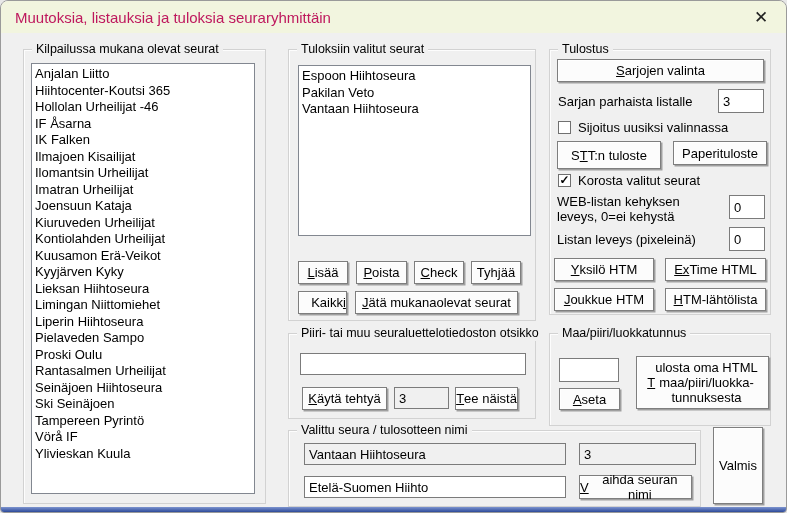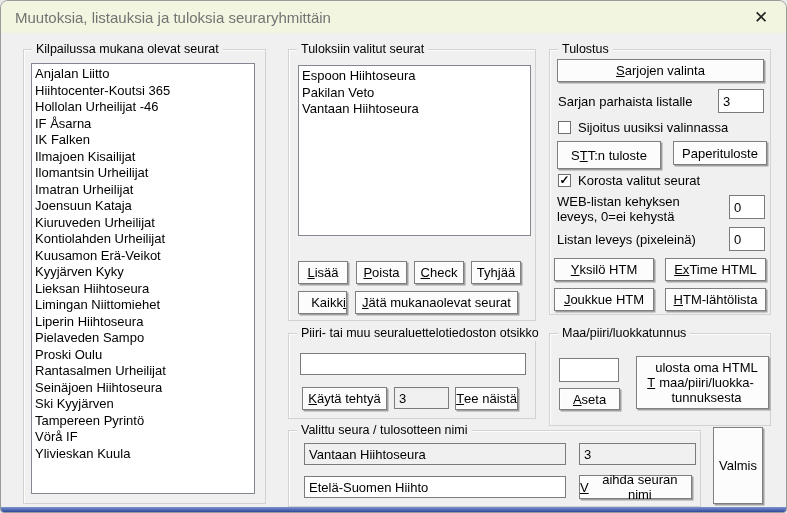--- a/index.html
+++ b/index.html
@@ -11,21 +11,21 @@
     background:#f0f0f0;
     border:1px solid #9a9a9a;
     border-radius:8px 8px 4px 4px;
     overflow:hidden;
   }
   .titlebar {
     position:absolute; left:0; top:0; width:100%; height:32px;
     background:#f2f5df;
     display:flex; align-items:center;
   }
-  .titlebar .title { margin-left:14px; font-size:15px; color:#737373; }
+  .titlebar .title { margin-left:14px; font-size:15px; color:#be185d; }
   .close-btn {
     position:absolute; right:8px; top:2px; width:34px; height:28px;
     background:transparent; border:none; font-size:17px; color:#222;
     cursor:default; display:flex; align-items:center; justify-content:center;
     font-family:"Liberation Sans", sans-serif;
   }
   .body { position:absolute; left:0; top:32px; width:787px; height:476px; background:#f0f0f0; }
 
   .group {
     position:absolute;
@@ -114,21 +114,21 @@
         <div class="list-item">Kontiolahden Urheilijat</div>
         <div class="list-item">Kuusamon Erä-Veikot</div>
         <div class="list-item">Kyyjärven Kyky</div>
         <div class="list-item">Lieksan Hiihtoseura</div>
         <div class="list-item">Limingan Niittomiehet</div>
         <div class="list-item">Liperin Hiihtoseura</div>
         <div class="list-item">Pielaveden Sampo</div>
         <div class="list-item">Proski Oulu</div>
         <div class="list-item">Rantasalmen Urheilijat</div>
         <div class="list-item">Seinäjoen Hiihtoseura</div>
-        <div class="list-item">Ski Kyyjärven</div>
+        <div class="list-item">Ski Seinäjoen</div>
         <div class="list-item">Tampereen Pyrintö</div>
         <div class="list-item">Vörå IF</div>
         <div class="list-item">Ylivieskan Kuula</div>
       </div>
 
     <div class="group" style="left:287px; top:16px; width:248px; height:272px;">
       <span class="legend">Tuloksiin valitut seurat</span>
     </div>
     <div class="listbox" style="left:297px; top:32px; width:233px; height:171px;">
         <div class="list-item">Espoon Hiihtoseura</div>

